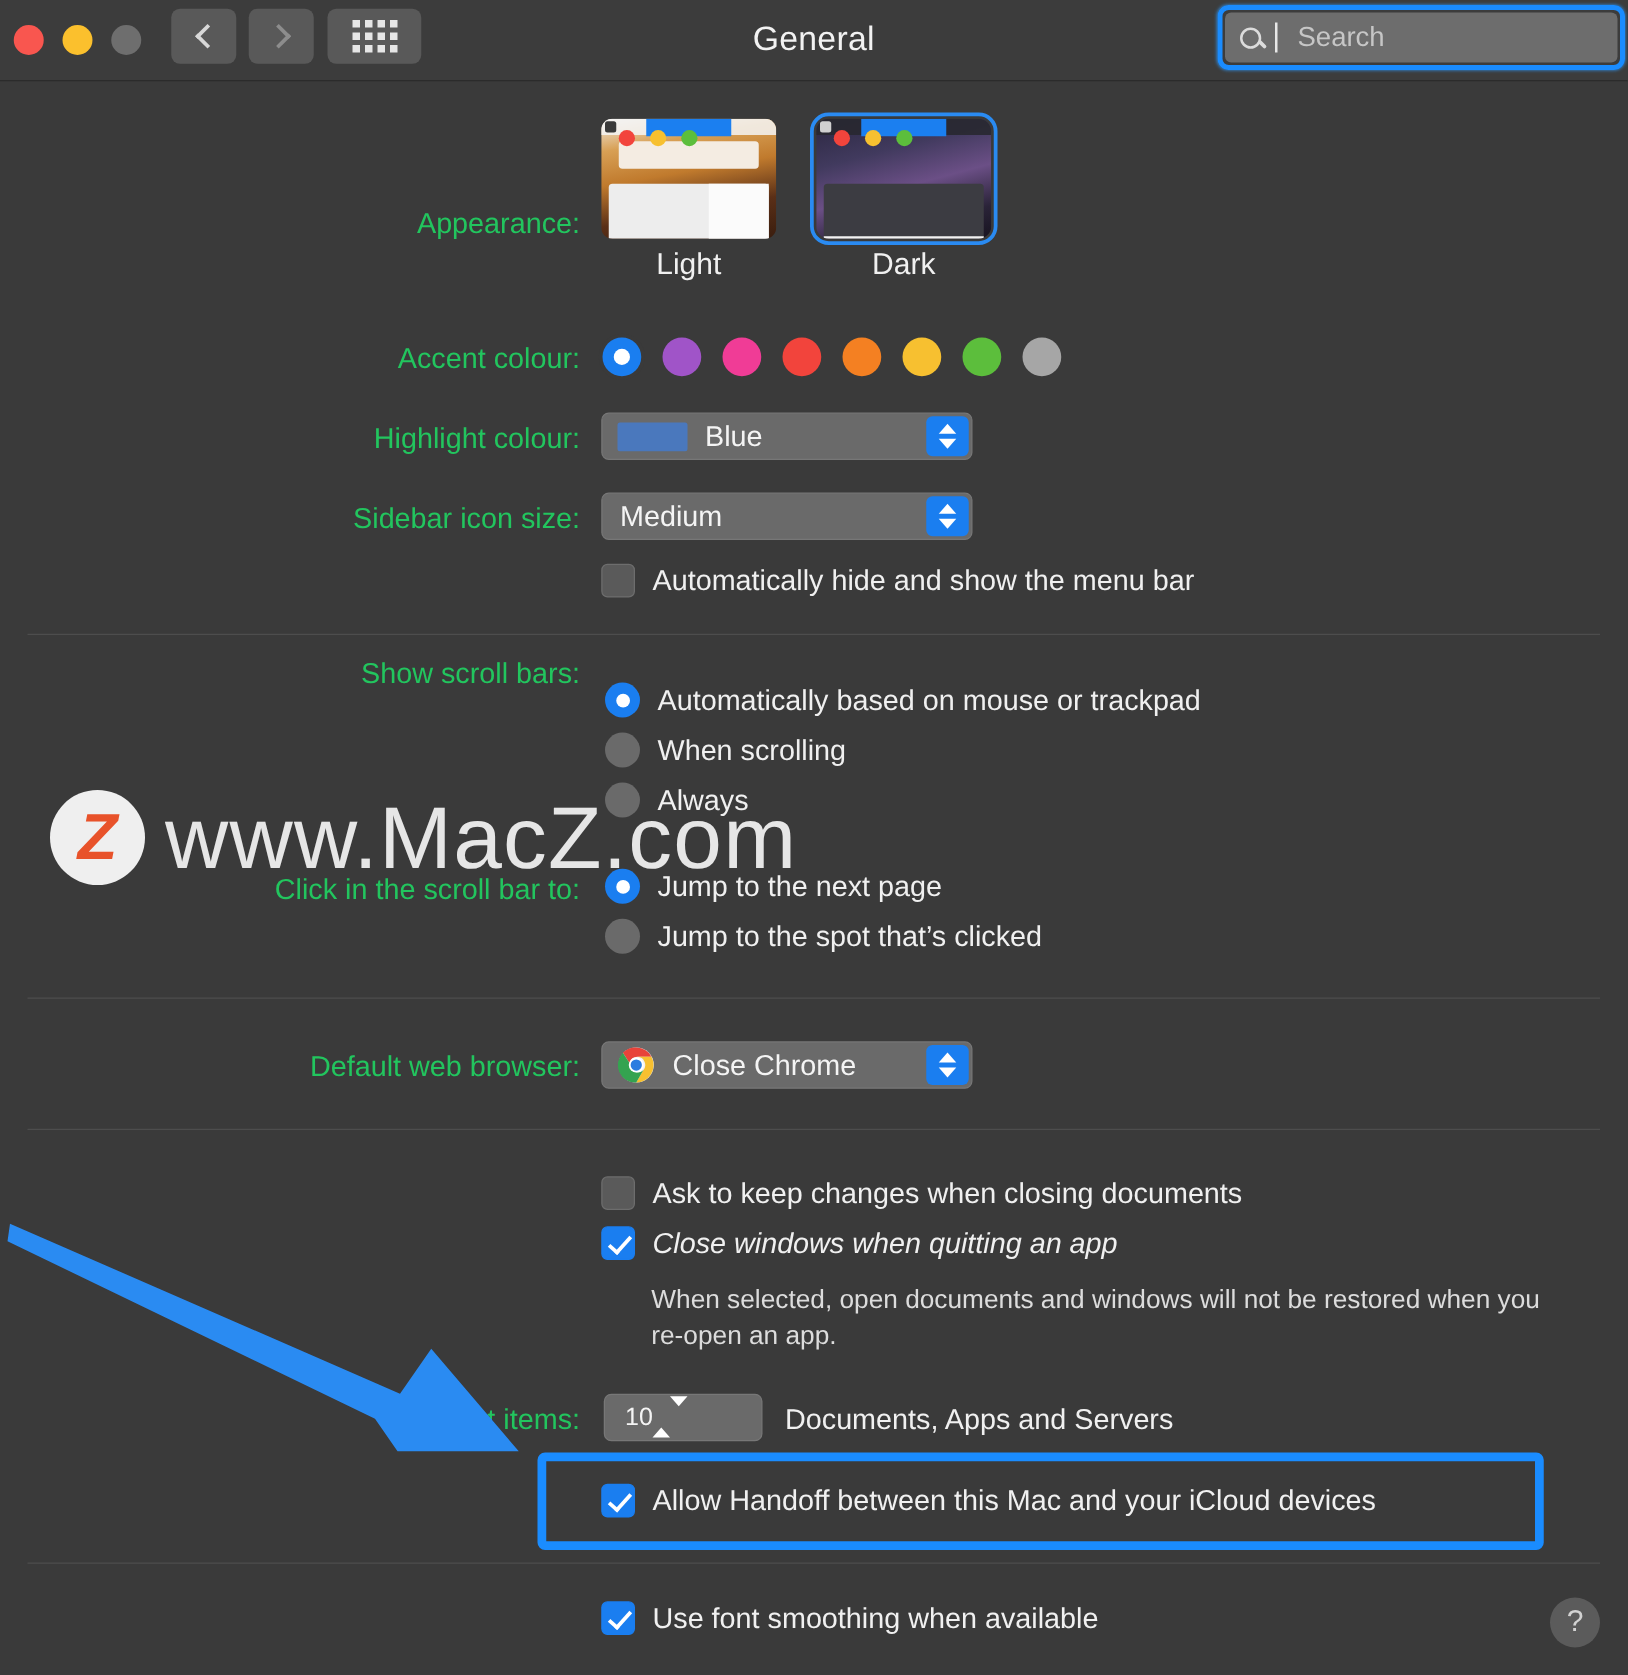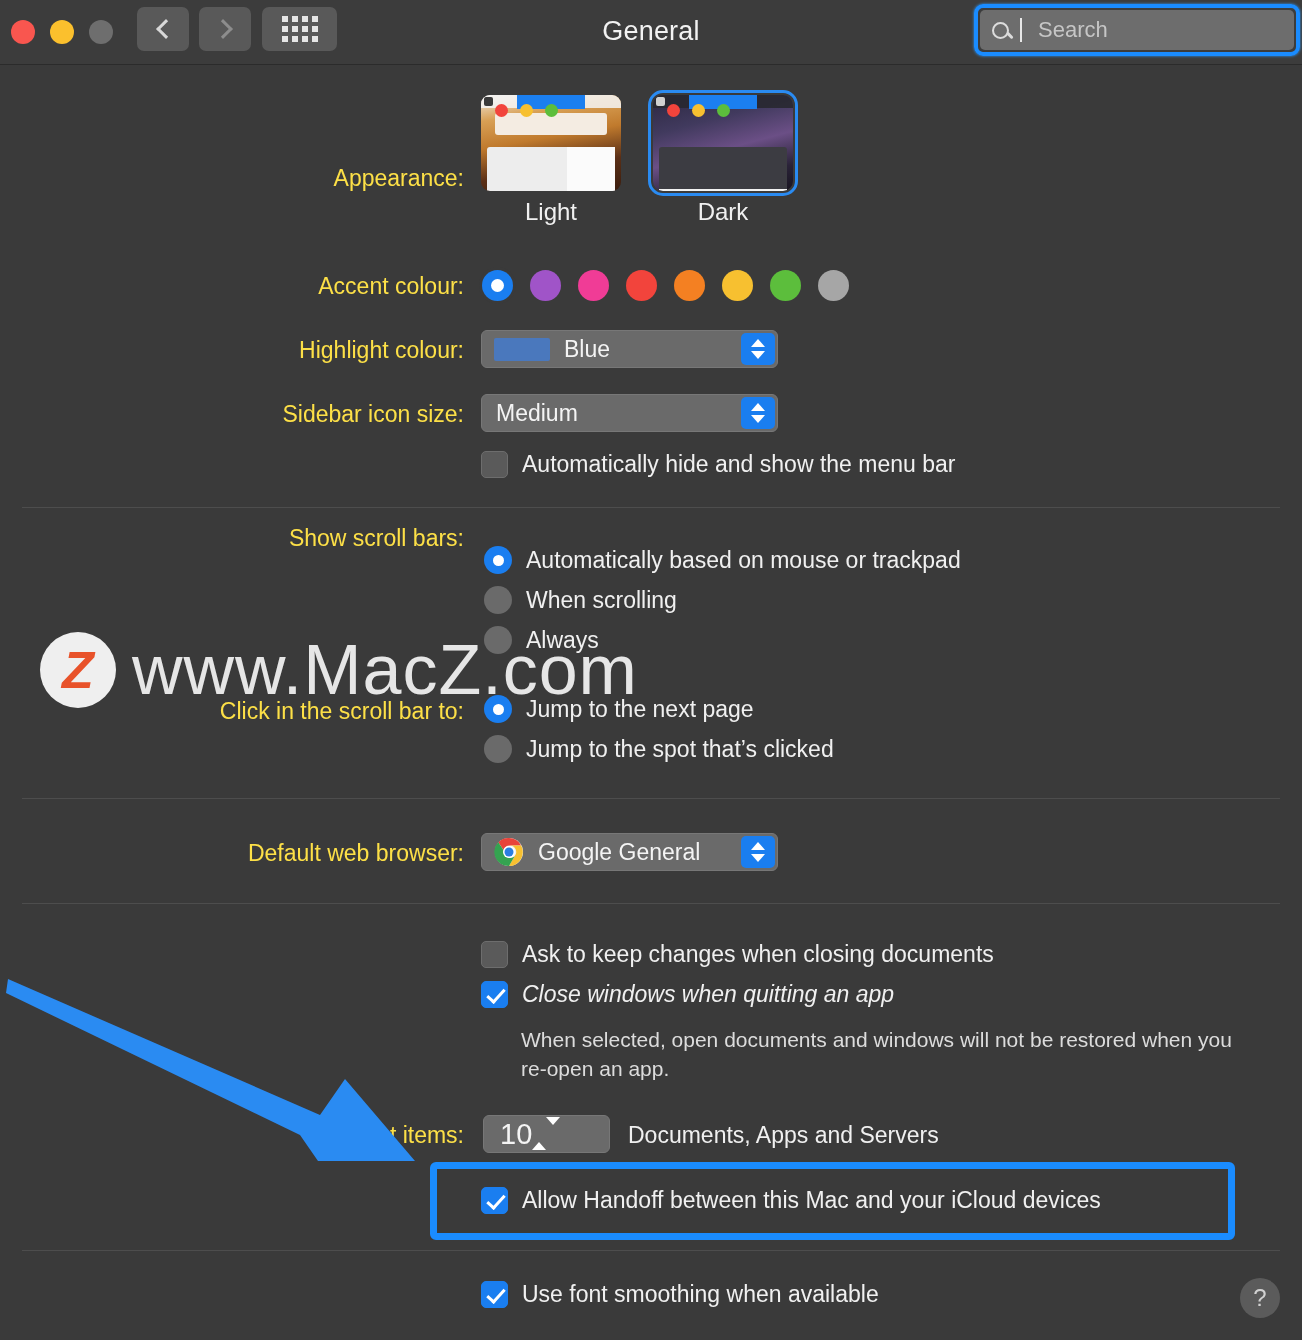--- a/index.html
+++ b/index.html
@@ -63,21 +63,21 @@
     content: ""; position: absolute; width: 8px; height: 2.5px; background: #dcdcdc;
     right: -7px; bottom: 0px; transform: rotate(45deg); border-radius: 2px;
   }
   .caret { width: 2px; height: 24px; background: #e8e8e8; margin-left: 11px; }
   .searchph { color: #c6c6c6; font-size: 22px; margin-left: 16px; }
 
   
   .content { position: absolute; left: 0; top: 65px; width: 1302px; height: 1275px; }
 
   .label {
-    position: absolute; text-align: left; color: #fde047; font-size: 23px;
+    position: absolute; text-align: left; color: #22c55e; font-size: 23px;
     white-space: nowrap;
   }
   .labelcol { right: 838px; }   
 
   .sep { position: absolute; left: 22px; width: 1258px; height: 1px; background: #4d4d4d; }
 
   
   .thumb { position: absolute; width: 140px; height: 96px; border-radius: 9px; overflow: hidden; }
   .thumb.sel { outline: 3px solid #2a8bf2; outline-offset: 2px; border-radius: 10px; }
   .thumbcap {
@@ -148,21 +148,21 @@
     margin: -5.5px 0 0 -5.5px; background: #fff; border-radius: 50%;
   }
   .rowtext { color: #f0f0f0; font-size: 23px; margin-left: 14px; white-space: nowrap; }
   .helptext { position: absolute; color: #dcdcdc; font-size: 21px; line-height: 29px; width: 740px; }
 
   
   .stepper {
     position: absolute; height: 38px; width: 127px; background: #6a6a6a;
     border-radius: 6px; display: flex; align-items: center; border: 1px solid #777;
   }
-  .stepper .sval { color: #f4f4f4; font-size: 29px; margin-left: 16px; }
+  .stepper .sval { color: #f4f4f4; font-size: 20px; margin-left: 16px; }
 
   
   .chrome { width: 30px; height: 30px; margin-left: 12px; border-radius: 50%; position: relative; flex: none; overflow: hidden; }
 
   
   .wm { position: absolute; left: 40px; top: 630px; display: flex; align-items: center; }
   .wmbadge {
     width: 76px; height: 76px; border-radius: 50%; background: #efefef;
     display: flex; align-items: center; justify-content: center; flex: none;
   }
@@ -335,21 +335,21 @@
     <span class="chrome">
       <svg width="30" height="30" viewBox="0 0 32 32">
         <circle cx="16" cy="16" r="15" fill="#f1f1f1"></circle>
         <path d="M16 1 A15 15 0 0 1 29 9 L17 9 A7 7 0 0 0 10.2 14.2 L4.6 5.5 A15 15 0 0 1 16 1Z" fill="#e8433a"></path>
         <path d="M29 9 A15 15 0 0 1 16 31 L22 20.5 A7 7 0 0 0 17 9Z" fill="#f7c030"></path>
         <path d="M16 31 A15 15 0 0 1 4.6 5.5 L10.4 14.5 A7 7 0 0 0 22 20.5Z" fill="#34a350"></path>
         <circle cx="16" cy="16" r="6.4" fill="#fff"></circle>
         <circle cx="16" cy="16" r="4.8" fill="#2b7de0"></circle>
       </svg>
     </span>
-    <span class="ptext">Google General</span>
+    <span class="ptext">Close Chrome</span>
     <span class="pchev">
         <i class="a up"></i>
         <i class="a dn"></i>
       </span>
   </div>
 
   <div class="sep" style="top:838px;"></div>
 
   <div class="row" style="left:481px; top:876px;">
     <span class="cbox"></span>

